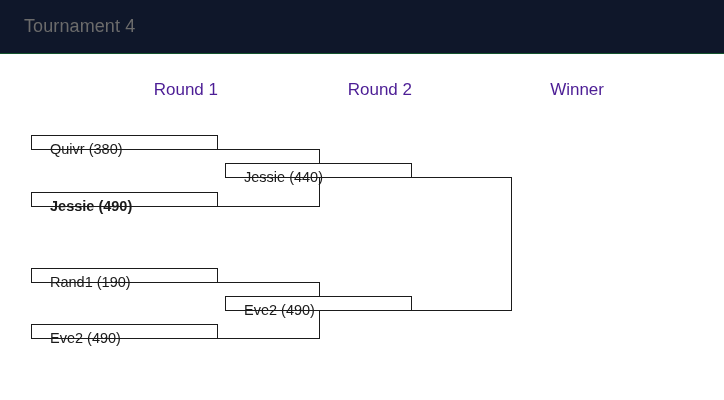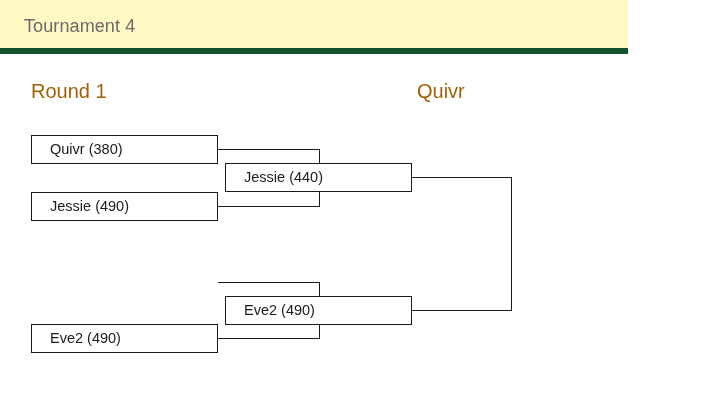--- a/index.html
+++ b/index.html
@@ -13,24 +13,24 @@
     font-family: "Liberation Sans", sans-serif;
     overflow: hidden;
     position: relative;
   }
 
   
   #app-header {
     position: absolute;
     left: 0;
     top: 0;
-    width: 628px;
+    width: 724px;
     height: 54px;
-    background: #fef9c3;
-    border-bottom: 6px solid #14532d;
+    background: #0f172a;
+    border-bottom: 1px solid #14532d;
     box-sizing: border-box;
   }
   #page-title {
     position: absolute;
     left: 24px;
     top: 16px;
     font-size: 18px;
     color: #6b6b6b;
     letter-spacing: 0.1px;
     white-space: nowrap;
@@ -40,56 +40,56 @@
   #bracket {
     position: absolute;
     left: 0;
     top: 54px;
     width: 724px;
     height: 329px;
   }
 
   .round-heading {
     position: absolute;
-    font-size: 20px;
-    color: #a16207;
+    font-size: 17px;
+    color: #4c1d95;
     white-space: nowrap;
-    text-align: left;
+    text-align: right;
     top: 26px;
   }
   #round-heading-1 { left: 31px;  width: 187px; }
   #round-heading-2 { left: 225px; width: 187px; }
   #round-heading-3 { left: 417px; width: 187px; }
 
   
   .slot {
     position: absolute;
     width: 187px;
-    height: 29px;
+    height: 15px;
     box-sizing: border-box;
     border: 1px solid #1b1b1b;
     background: #ffffff;
     z-index: 3;
   }
   .slot-label {
     position: absolute;
     left: 18px;
     top: 0;
     right: 6px;
     height: 27px;
     line-height: 27px;
     font-size: 14.5px;
     color: #1b1b1b;
     white-space: nowrap;
     overflow: hidden;
   }
 
   
   #slot-r1-m1-p1 { left: 31px;  top: 81px;  }
-  #slot-r1-m1-p2 { left: 31px;  top: 138px; }
+  #slot-r1-m1-p2 { left: 31px;  top: 138px; font-weight: bold; }
   #slot-r1-m2-p1 { left: 31px;  top: 214px; }
   #slot-r1-m2-p2 { left: 31px;  top: 270px; }
   
   #slot-r2-m1 { left: 225px; top: 109px; }
   #slot-r2-m2 { left: 225px; top: 242px; }
   
   #slot-winner { left: 417px; top: 175px; }
 
   
   .conn {
@@ -103,40 +103,44 @@
 </head>
 <body>
 
 <div id="app-header">
   <div id="page-title">Tournament 4</div>
 </div>
 
 <div id="bracket">
 
   <div id="round-heading-1" class="round-heading">Round 1</div>
-  <div id="round-heading-3" class="round-heading">Quivr</div>
+  <div id="round-heading-2" class="round-heading">Round 2</div>
+  <div id="round-heading-3" class="round-heading">Winner</div>
 
   <div class="conn conn-h" style="left:218px; top:95px;  width:102px;"></div>
   <div class="conn conn-h" style="left:218px; top:152px; width:102px;"></div>
   <div class="conn conn-v" style="left:319px; top:95px;  height:58px;"></div>
 
   <div class="conn conn-h" style="left:218px; top:228px; width:102px;"></div>
   <div class="conn conn-h" style="left:218px; top:284px; width:102px;"></div>
   <div class="conn conn-v" style="left:319px; top:228px; height:57px;"></div>
 
   <div class="conn conn-h" style="left:412px; top:123px; width:100px;"></div>
   <div class="conn conn-h" style="left:412px; top:256px; width:100px;"></div>
   <div class="conn conn-v" style="left:511px; top:123px; height:134px;"></div>
 
   <div id="slot-r1-m1-p1" class="slot">
     <span class="slot-label">Quivr (380)</span>
   </div>
   <div id="slot-r1-m1-p2" class="slot">
     <span class="slot-label">Jessie (490)</span>
   </div>
+  <div id="slot-r1-m2-p1" class="slot">
+    <span class="slot-label">Rand1 (190)</span>
+  </div>
   <div id="slot-r1-m2-p2" class="slot">
     <span class="slot-label">Eve2 (490)</span>
   </div>
 
   <div id="slot-r2-m1" class="slot">
     <span class="slot-label">Jessie (440)</span>
   </div>
   <div id="slot-r2-m2" class="slot">
     <span class="slot-label">Eve2 (490)</span>
   </div>

